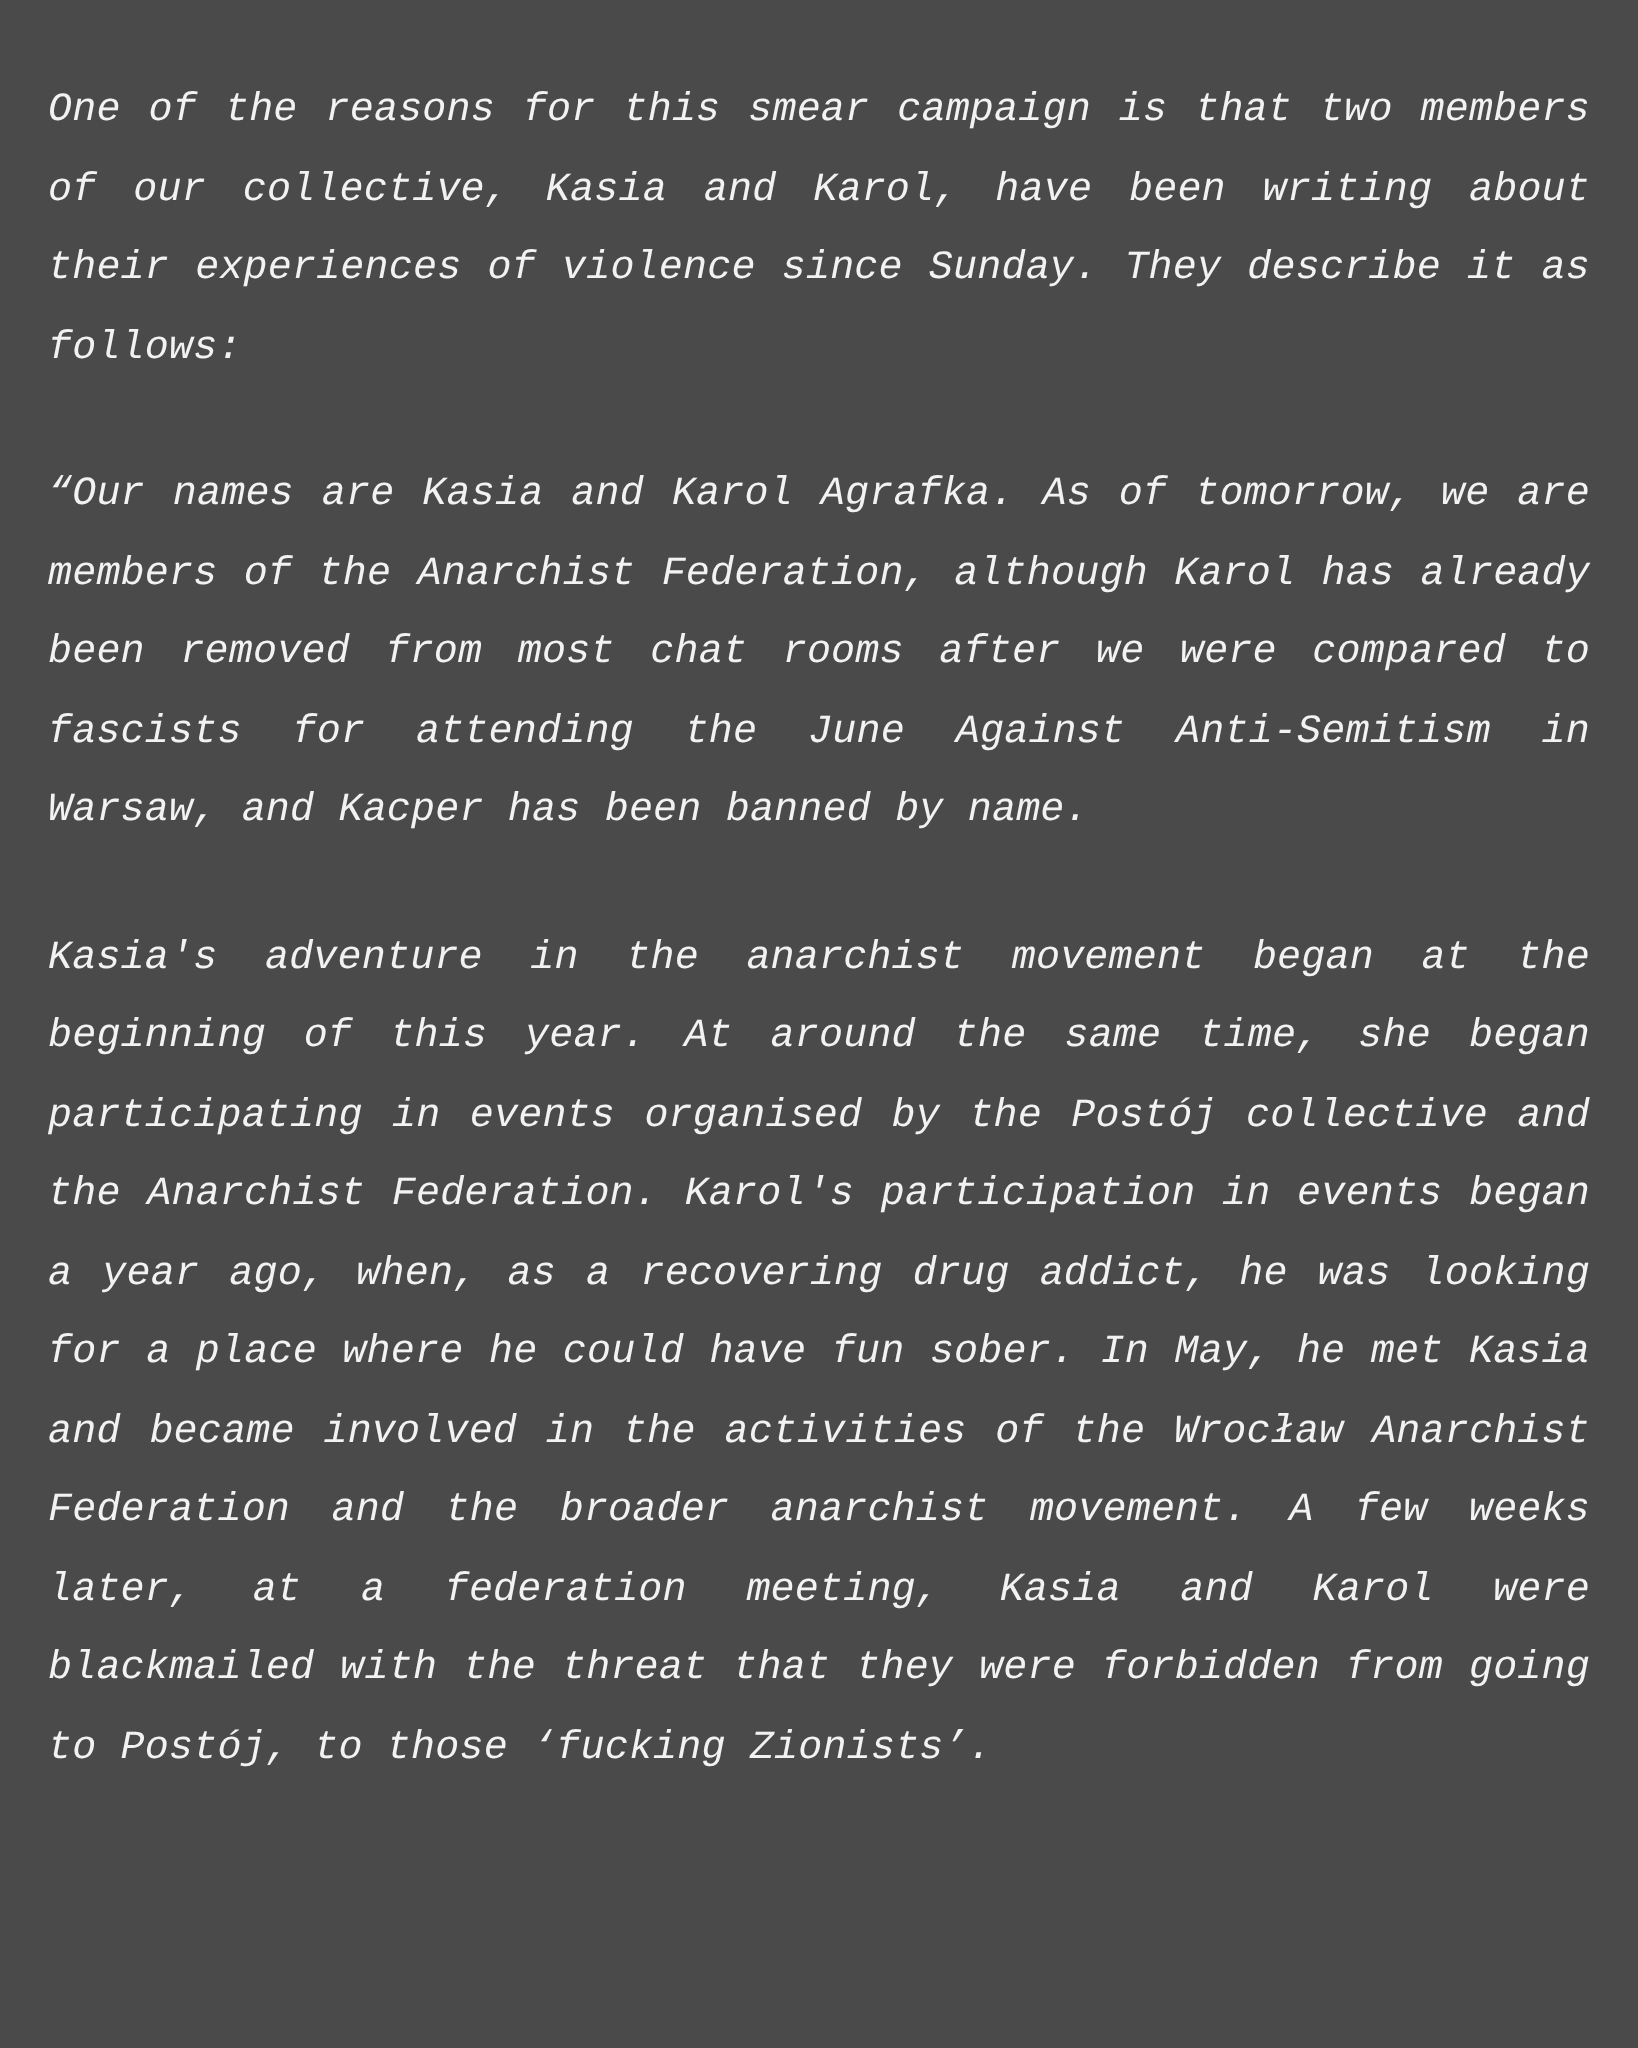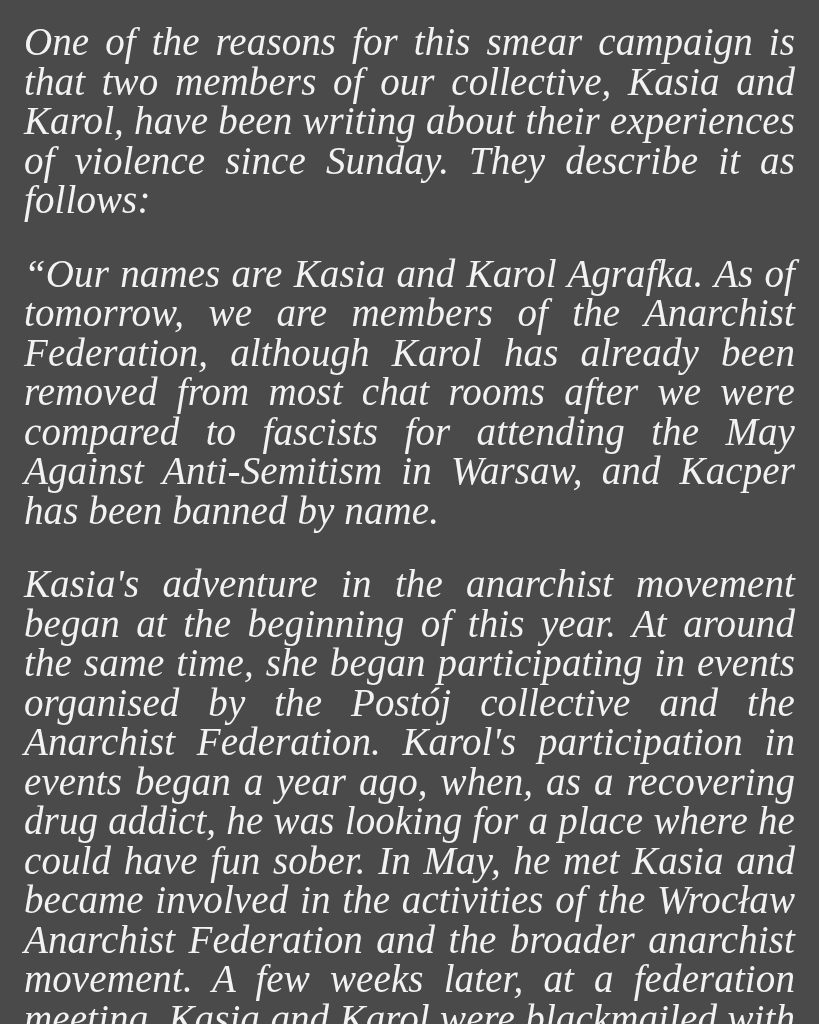--- a/index.html
+++ b/index.html
@@ -14,34 +14,34 @@
   }
   .page {
     width: 819px;
     min-height: 1024px;
     box-sizing: border-box;
     padding: 22px 24px 18px 24px;
     background: #4a4a4a;
   }
   .para {
     color: #f2f2f2;
-    font-family: Liberation Serif, serif;
+    font-family: Liberation Mono, monospace;
     font-style: italic;
     font-weight: 400;
-    font-size: 39px;
+    font-size: 20px;
     line-height: 39.5px;
     text-align: justify;
     text-justify: inter-word;
-    margin: 0 0 34px 0;
+    margin: 14px 0 34px 0;
     letter-spacing: 0.1px;
   }
   .para:last-child {
     margin-bottom: 0;
   }
 </style>
 </head>
 <body>
 
 <div class="page">
   <p class="para">One of the reasons for this smear campaign is that two members of our collective, Kasia and Karol, have been writing about their experiences of violence since Sunday. They describe it as follows:</p>
-  <p class="para">“Our names are Kasia and Karol Agrafka. As of tomorrow, we are members of the Anarchist Federation, although Karol has already been removed from most chat rooms after we were compared to fascists for attending the May Against Anti-Semitism in Warsaw, and Kacper has been banned by name.</p>
+  <p class="para">“Our names are Kasia and Karol Agrafka. As of tomorrow, we are members of the Anarchist Federation, although Karol has already been removed from most chat rooms after we were compared to fascists for attending the June Against Anti-Semitism in Warsaw, and Kacper has been banned by name.</p>
   <p class="para">Kasia's adventure in the anarchist movement began at the beginning of this year. At around the same time, she began participating in events organised by the Postój collective and the Anarchist Federation. Karol's participation in events began a year ago, when, as a recovering drug addict, he was looking for a place where he could have fun sober. In May, he met Kasia and became involved in the activities of the Wrocław Anarchist Federation and the broader anarchist movement. A few weeks later, at a federation meeting, Kasia and Karol were blackmailed with the threat that they were forbidden from going to Postój, to those ‘fucking Zionists’.</p>
 </div>
 
 </body></html>

